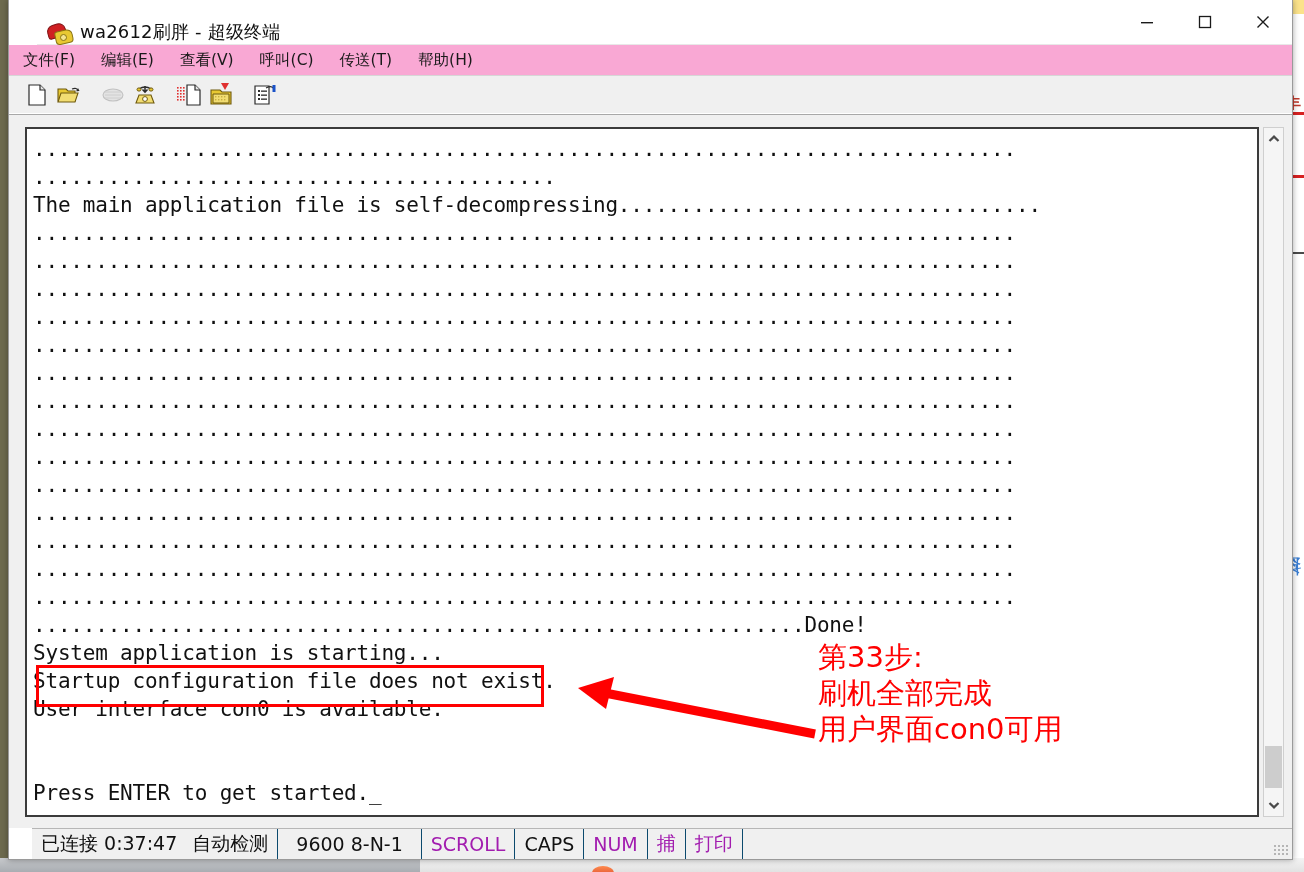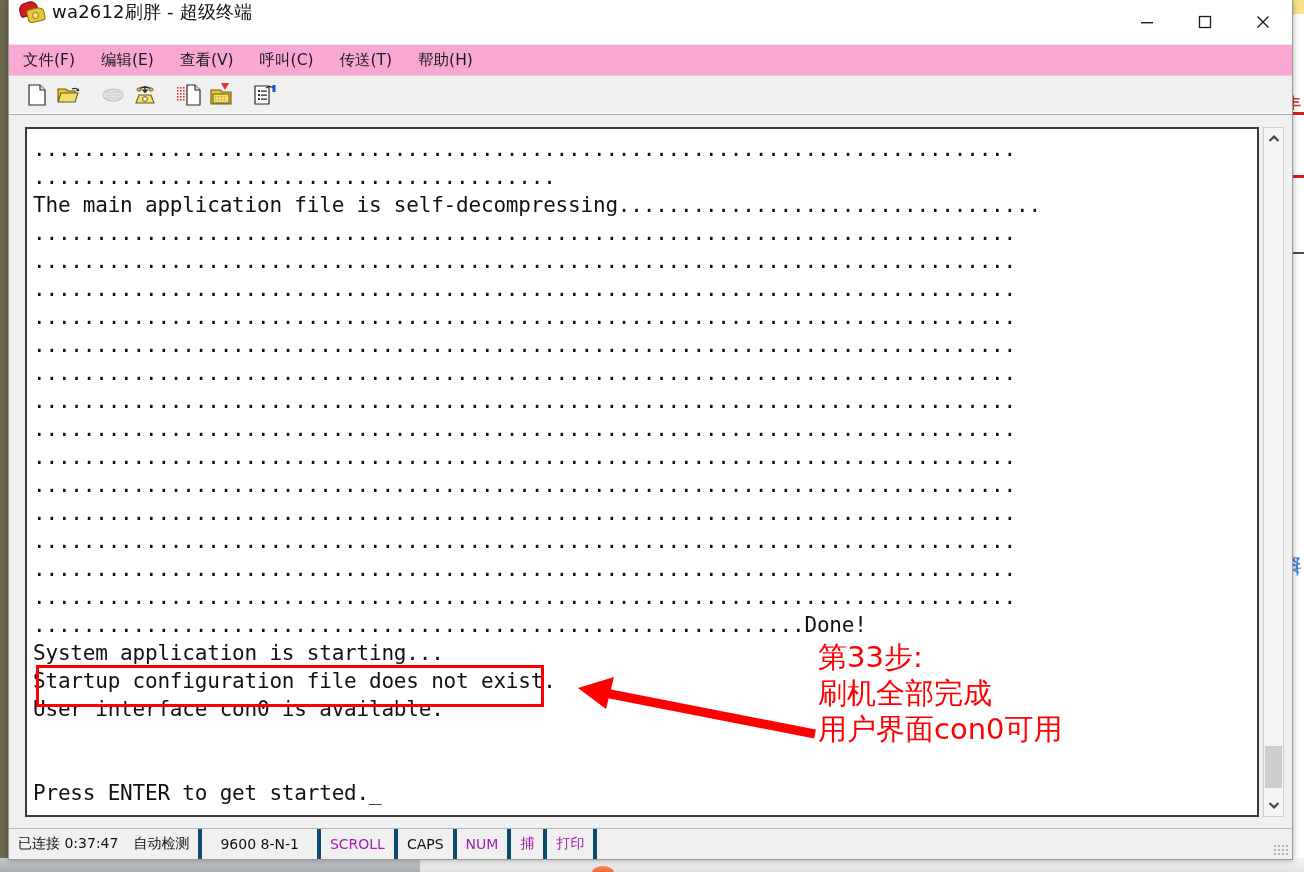--- a/index.html
+++ b/index.html
@@ -69,23 +69,24 @@
     border-top: none;
     box-sizing: border-box;
     box-shadow: 0 0 6px rgba(0,0,0,.35);
     display: flex; flex-direction: column;
   }
 
   
   #titlebar {
     height: 44px; min-height: 44px;
     background: #ffffff;
-    display: flex; align-items: flex-start;
+    display: flex; align-items: flex-end;
     position: relative;
     border-bottom: 1px solid #e8e8e8;
+    margin-left: 28px;
   }
   #app-icon {
     width: 26px; height: 22px; margin-left: 10px; margin-right: 7px;
     position: relative; flex: none;
   }
   #app-icon .ph-body {
     position: absolute; left: 0; top: 2px; width: 17px; height: 12px;
     background: #cf1f22; border: 1px solid #7e1113;
     border-radius: 7px 7px 3px 3px; transform: rotate(-16deg);
   }
@@ -183,27 +184,28 @@
     position: absolute; left: 1px; width: 17px; height: 42px; bottom: 6px;
     background: #cdcdcd;
   }
 
   
   #statusbar {
     height: 30px; min-height: 30px;
     background: #f0f0f0;
     border-top: 1px solid #b6b6b6;
     display: flex; align-items: stretch;
-    font-size: 14px;
+    font-size: 19px;
     font-family: "DejaVu Sans", "Liberation Sans", sans-serif;
+    margin-left: 23px;
   }
   .status-cell {
     display: flex; align-items: center;
     padding: 0 9px;
-    border-right: 4px solid #0c4a6e;
+    border-right: 1px solid #0c4a6e;
     color: #111; white-space: nowrap;
   }
   .status-cell.dim { color: #a21caf; }
   .status-cell.first { border-right: none; padding-right: 6px; }
   .status-cell.flexfill { flex: 1; border-right: none; }
   #status-grip {
     width: 16px; align-self: flex-end;
     margin: 0 3px 3px 0; height: 12px;
     background:
       radial-gradient(#b5b5b5 38%, transparent 40%) 0 0/4px 4px;

